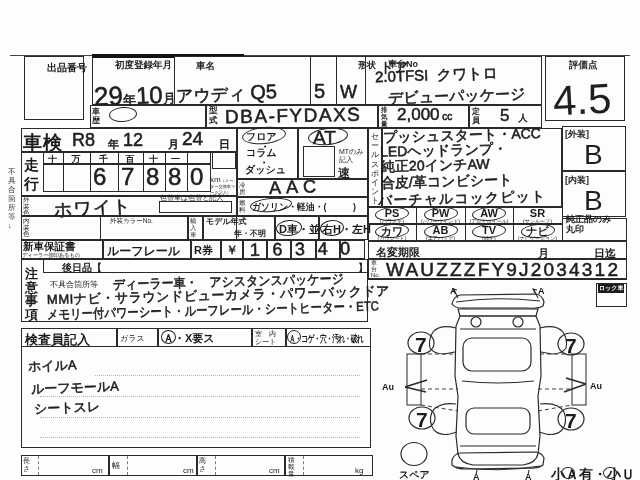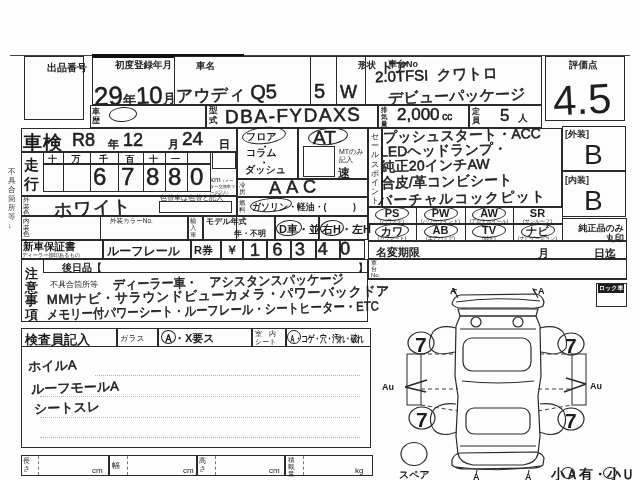--- a/index.html
+++ b/index.html
@@ -243,30 +243,31 @@
       <div class="abs bold" style="left:97px;top:17px;width:48px;text-align:center;font-size:11px;">TV</div>
       <div class="abs" style="left:97px;top:28px;width:48px;text-align:center;font-size:5px;">(純正)</div>
       <div class="abs circ" style="left:104px;top:17px;width:34px;height:14px;transform:rotate(-4deg);"></div>
       <div class="cell" style="left:145px;top:17px;width:50px;height:17px;"></div>
       <div class="abs bold" style="left:145px;top:17px;width:49px;text-align:center;font-size:11px;">ナビ</div>
       <div class="abs" style="left:145px;top:28px;width:49px;text-align:center;font-size:5px;">(ナビゲーション)</div>
       <div class="abs circ" style="left:152.5px;top:17px;width:34px;height:14px;transform:rotate(-4deg);"></div>
     </div>
 
 <div class="cell" style="left:562px;top:218px;width:65px;height:23px;border-width:1.5px;"></div>
-<div class="abs bold" style="left:566px;top:224px;font-size:9px;line-height:9.5px;text-align:right;width:58px;">純正品のみ<br>丸印</div>
+<div class="abs bold" style="left:566px;top:215px;font-size:9px;line-height:9.5px;text-align:left;width:58px;">純正品のみ<br>丸印</div>
 
 <div class="cell" style="left:368px;top:241px;width:259px;height:18px;"></div>
 <div class="abs bold" style="left:376px;top:245px;font-size:11px;">名変期限</div>
 <div class="abs bold" style="left:538px;top:246px;font-size:11px;">月</div>
 <div class="abs bold" style="left:594px;top:246px;font-size:11px;">日迄</div>
 
 <div class="cell" style="left:368px;top:259px;width:259px;height:21px;border-width:1.5px 1.5px 2.5px 1.5px;"></div>
 <div class="abs" style="left:371px;top:260px;font-size:6px;width:10px;line-height:6px;">車台No.</div>
 
+<div class="abs hw" style="left:386px;top:259px;font-size:19px;letter-spacing:2.2px;">WAUZZZFY9J2034312</div>
 
 <div class="cell" style="left:596px;top:283px;width:31px;height:24px;"></div>
 <div class="abs bold" style="left:598px;top:284px;font-size:6px;background:#1c1c1c;color:#fff;padding:0 1px;">ロック車</div>
 
 <div class="cell" style="left:21px;top:240px;width:82px;height:19px;border-width:1.5px;"></div>
 <div class="abs bold" style="left:23px;top:240px;font-size:10.5px;">新車保証書</div>
 <div class="abs" style="left:22px;top:251.5px;font-size:5.5px;letter-spacing:-0.3px;">ディーラー捺印あるもの</div>
 
 <div class="cell" style="left:103px;top:240px;width:88px;height:19px;border-width:1.5px;"></div>
 <div class="abs bold" style="left:107px;top:243px;font-size:12px;">ルーフレール</div>

